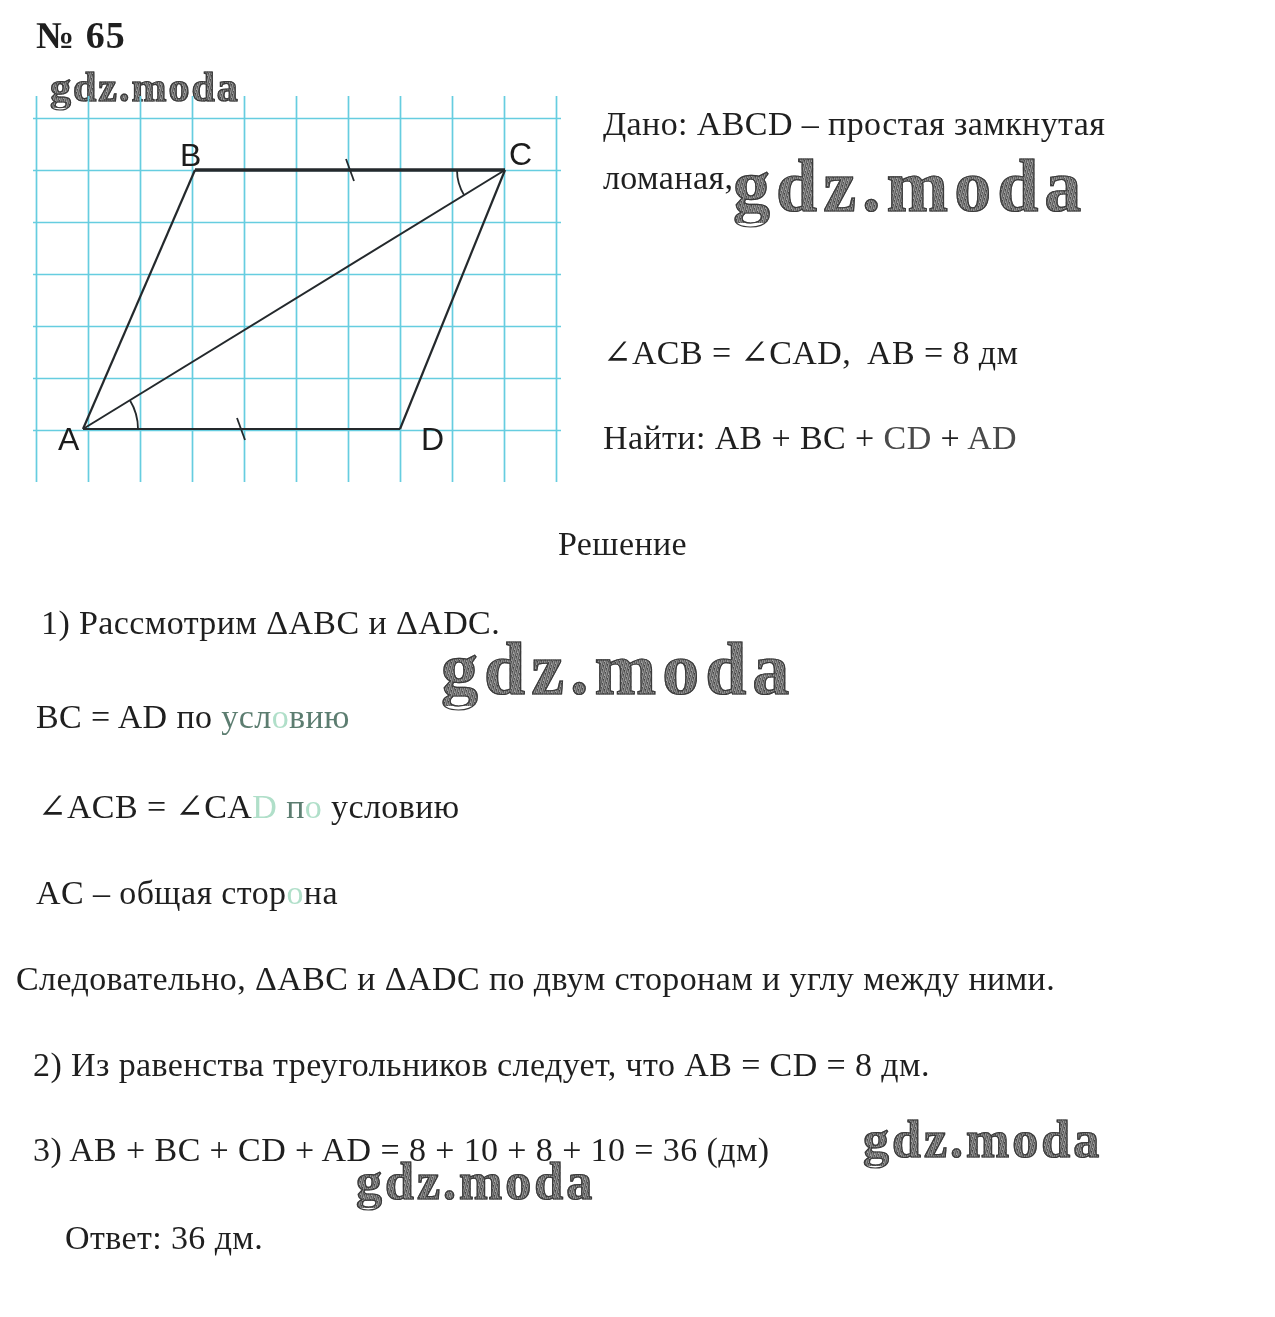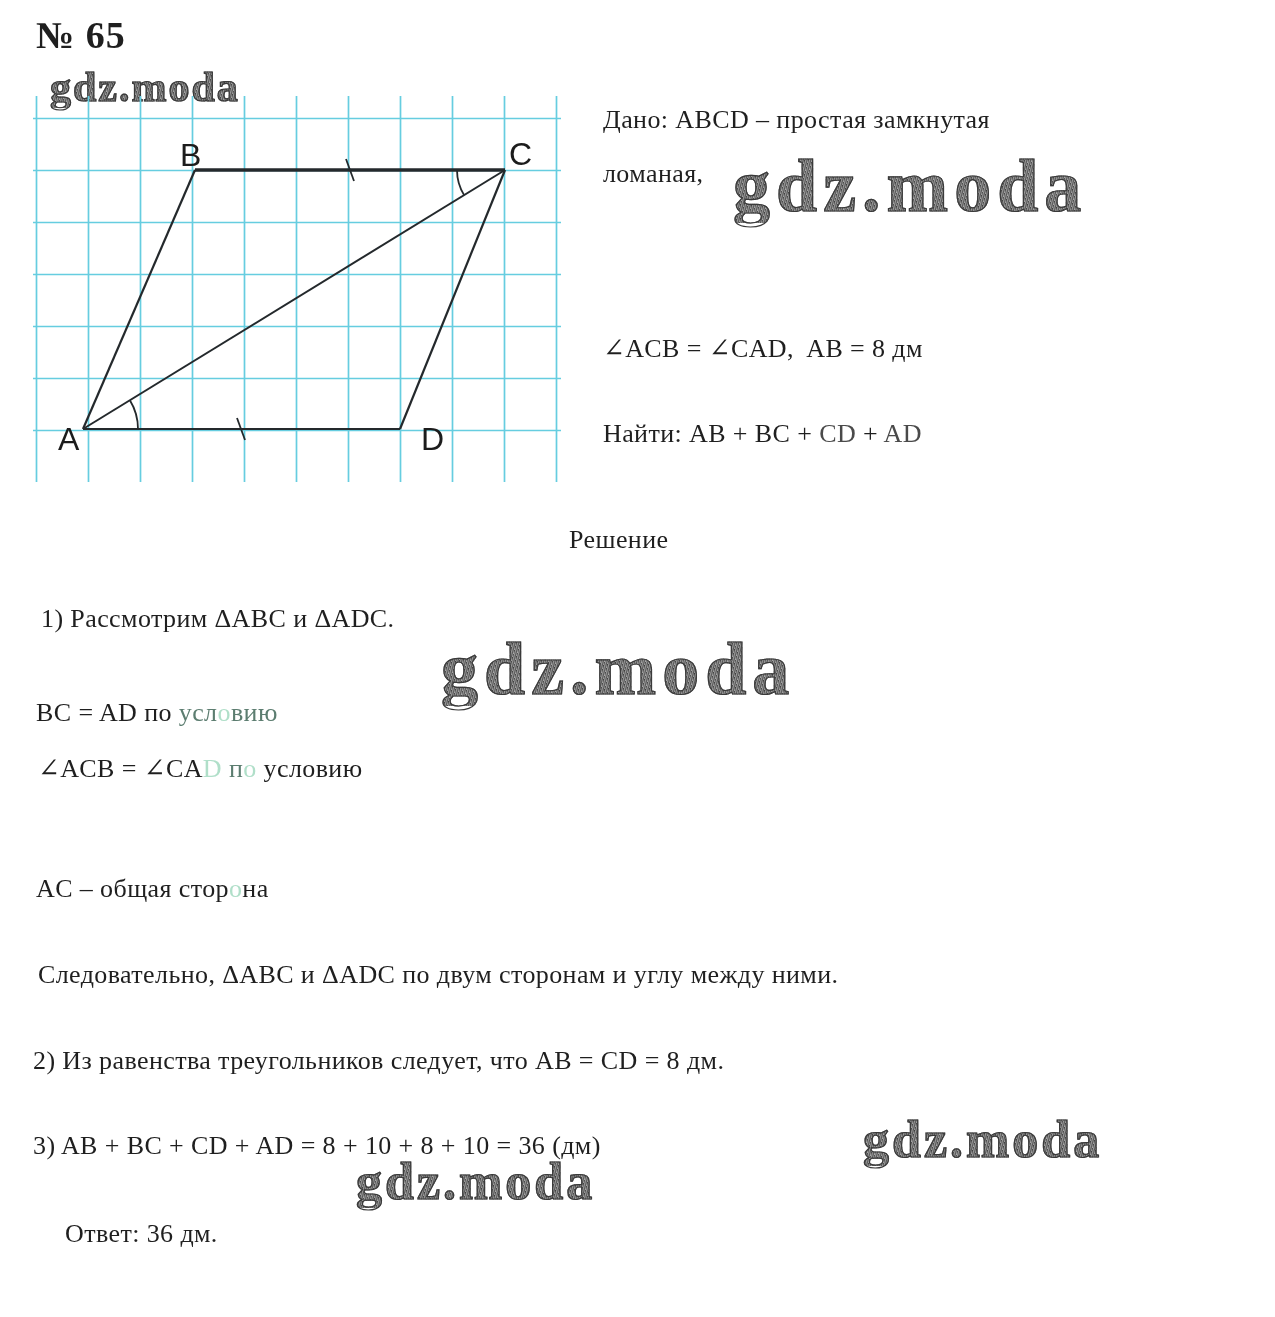--- a/index.html
+++ b/index.html
@@ -20,21 +20,21 @@
     font-family:"Liberation Serif","DejaVu Serif","DejaVu Sans",serif;
     color:var(--ink);
   }
   .title{
     position:absolute;left:36px;top:16px;
     font-size:38px;font-weight:700;line-height:1;
     letter-spacing:1px;
   }
   .tline{
     position:absolute;
-    font-size:26px;line-height:1;
+    font-size:34px;line-height:1;
     white-space:pre;
     letter-spacing:0.4px;
   }
   .c-mint{color:var(--mint);}
   .c-teal{color:var(--teal);}
   .c-faded{color:var(--faded);}
   .wm{
     position:absolute;
     font-family:"Liberation Serif","DejaVu Serif",serif;
     font-weight:700;
@@ -113,24 +113,24 @@
     <text class="vlabel" x="147" y="70">B</text>
     <text class="vlabel" x="476" y="69">C</text>
     <text class="vlabel" x="388" y="354">D</text>
   </svg>
 
   <div class="tline" style="left:603px;top:107px;">Дано: ABCD – простая замкнутая</div>
   <div class="tline" style="left:603px;top:161px;">ломаная,</div>
   <div class="tline" style="left:603px;top:336px;">∠ACB = ∠CAD,  AB = 8 дм</div>
   <div class="tline" style="left:603px;top:421px;"><span>Найти: AB + BC + </span><span class="c-faded">CD</span><span> + </span><span class="c-faded">AD</span></div>
 
-  <div class="tline" style="left:558px;top:527px;margin-left:11px;">Решение</div>
+  <div class="tline" style="left:558px;top:527px;">Решение</div>
 
   <div class="tline" style="left:21px;top:606px;margin-left:20px;">1) Рассмотрим ΔABC и ΔADC.</div>
   <div class="tline" style="left:36px;top:700px;"><span>BC = AD по </span><span class="c-teal">усл</span><span class="c-mint">о</span><span class="c-teal">вию</span></div>
-  <div class="tline" style="left:38px;top:756px;"><span>∠ACB = ∠CA</span><span class="c-mint">D</span><span> </span><span class="c-teal">п</span><span class="c-mint">о</span><span> условию</span></div>
+  <div class="tline" style="left:38px;top:790px;"><span>∠ACB = ∠CA</span><span class="c-mint">D</span><span> </span><span class="c-teal">п</span><span class="c-mint">о</span><span> условию</span></div>
   <div class="tline" style="left:36px;top:876px;"><span>AC – общая стор</span><span class="c-mint">о</span><span>на</span></div>
-  <div class="tline" style="left:38px;top:962px;">Следовательно, ΔABC и ΔADC по двум сторонам и углу между ними.</div>
+  <div class="tline" style="left:16px;top:962px;">Следовательно, ΔABC и ΔADC по двум сторонам и углу между ними.</div>
   <div class="tline" style="left:33px;top:1048px;">2) Из равенства треугольников следует, что AB = CD = 8 дм.</div>
   <div class="tline" style="left:33px;top:1133px;">3) AB + BC + CD + AD = 8 + 10 + 8 + 10 = 36 (дм)</div>
   <div class="tline" style="left:33px;top:1221px;margin-left:32px;">Ответ: 36 дм.</div>
 
 </div>
 
 </body></html>

